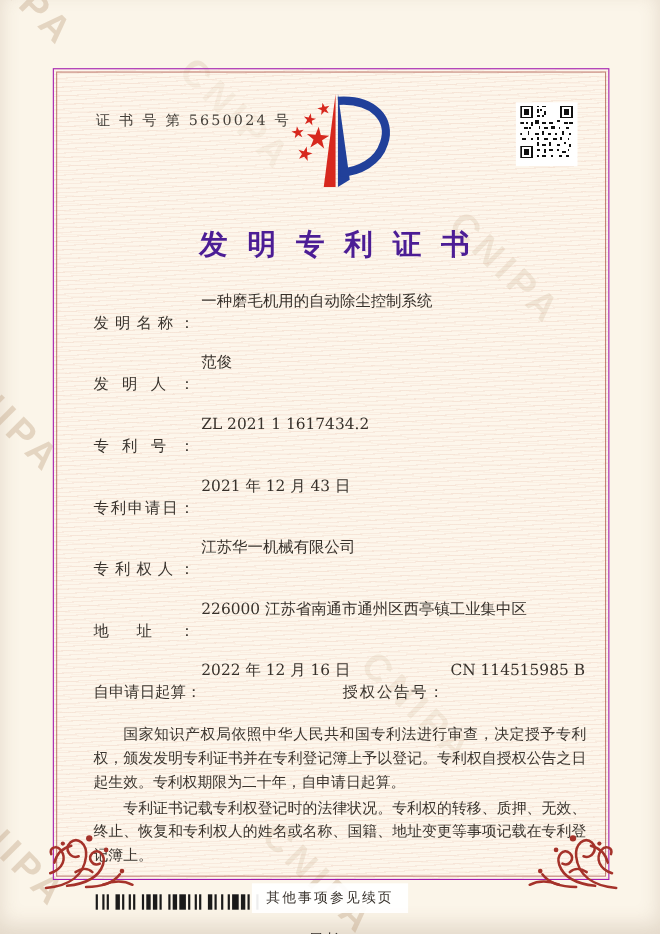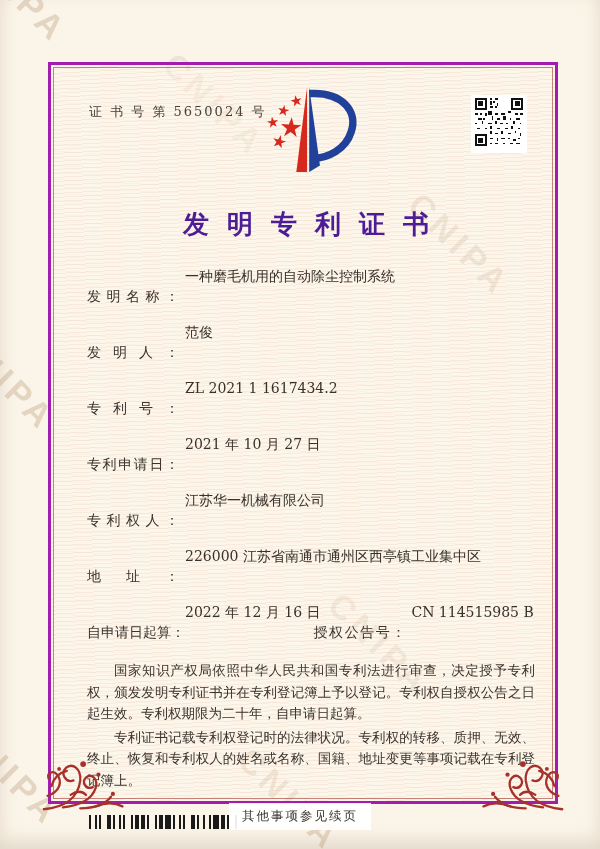--- a/index.html
+++ b/index.html
@@ -13,21 +13,21 @@
   .wm{
     position:absolute;z-index:0;white-space:nowrap;
     font-family:"Liberation Sans","DejaVu Sans",sans-serif;
     font-weight:bold;font-size:34px;letter-spacing:5px;
     color:rgba(176,140,104,0.30);
     transform:rotate(45deg);
     user-select:none;
   }
   .frame{
     position:absolute;left:48px;top:62px;width:504px;height:736px;
-    border:3px solid #a21caf;z-index:1;
+    border:1px solid #a21caf;z-index:1;
     background:rgba(254,248,238,0.45);
   }
   .frame::before{ 
     content:"";position:absolute;inset:0;
     background:
       repeating-linear-gradient(177deg, rgba(216,150,130,0.13) 0 1px, transparent 1px 4px),
       repeating-linear-gradient(183deg, rgba(226,170,140,0.08) 0 1px, transparent 1px 7px);
     pointer-events:none;
   }
   .frame::after{ 
@@ -171,21 +171,21 @@
       <div class="frow">
         <span class="flabel">发明名称：</span><span class="fvalue">一种磨毛机用的自动除尘控制系统</span>
       </div>
       <div class="frow">
         <span class="flabel">发明人：</span><span class="fvalue">范俊</span>
       </div>
       <div class="frow">
         <span class="flabel">专利号：</span><span class="fvalue">ZL 2021 1 1617434.2</span>
       </div>
       <div class="frow">
-        <span class="flabel">专利申请日：</span><span class="fvalue">2021 年 10 月 27 日</span>
+        <span class="flabel">专利申请日：</span><span class="fvalue">2021 年 12 月 43 日</span>
       </div>
       <div class="frow">
         <span class="flabel">专利权人：</span><span class="fvalue">江苏华一机械有限公司</span>
       </div>
       <div class="frow">
         <span class="flabel">地址：</span><span class="fvalue">226000 江苏省南通市通州区西亭镇工业集中区</span>
       </div>
       <div class="frow">
         <span class="grant-first"><span class="flabel">自申请日起算：</span><span class="fvalue">2022 年 12 月 16 日</span></span>
         <span><span class="flabel">授权公告号：</span><span class="fvalue">CN 114515985 B</span></span>

